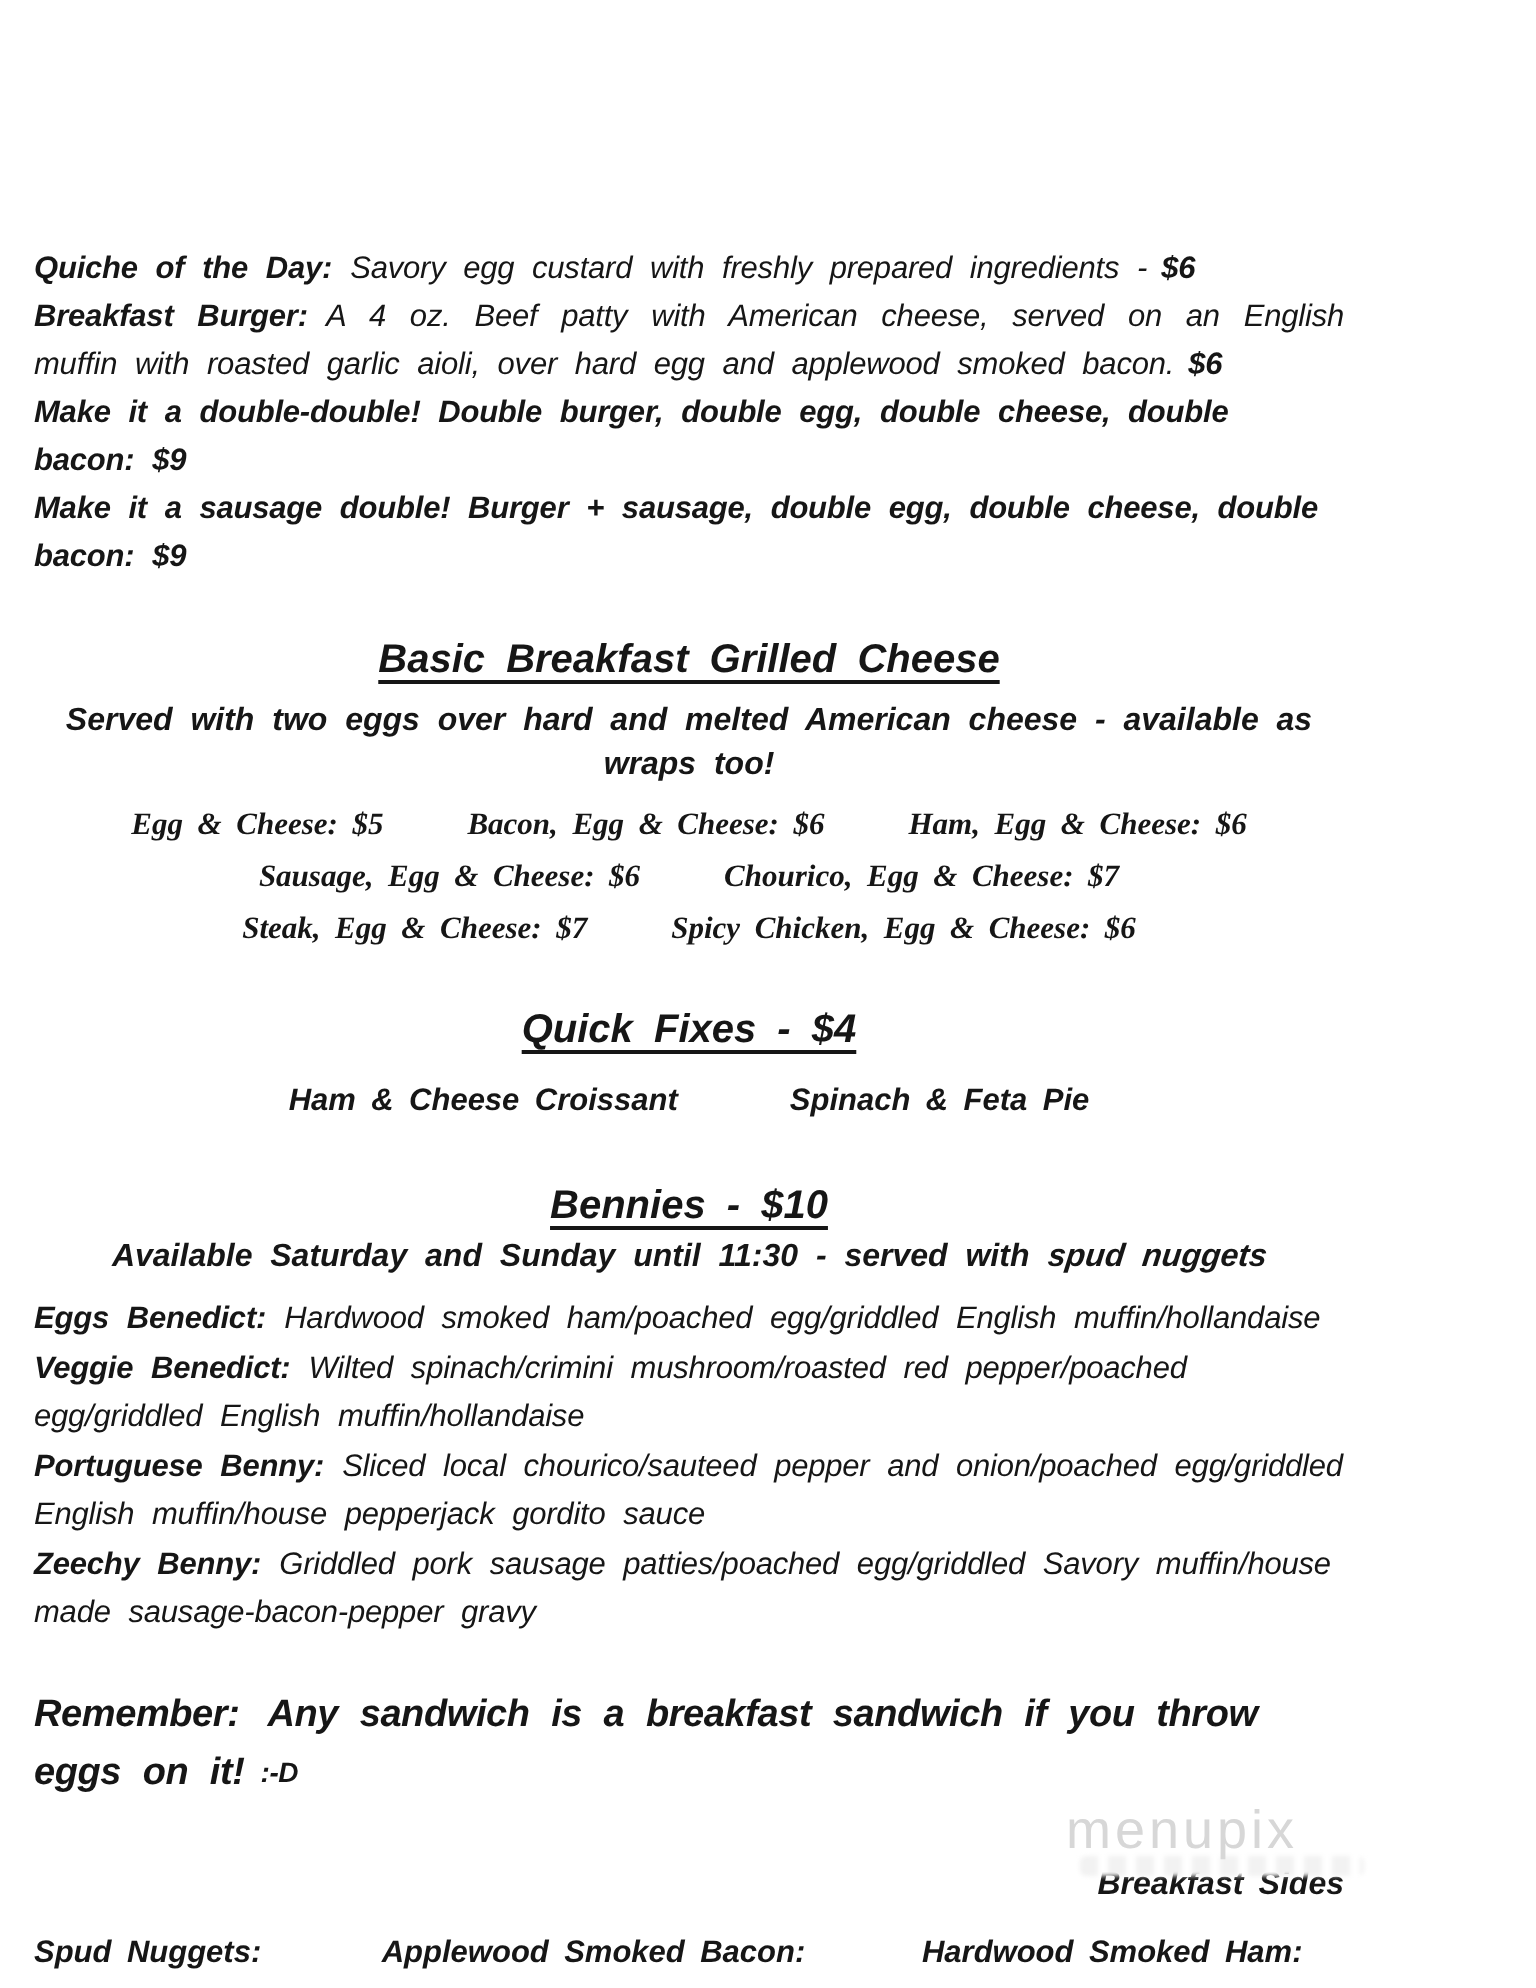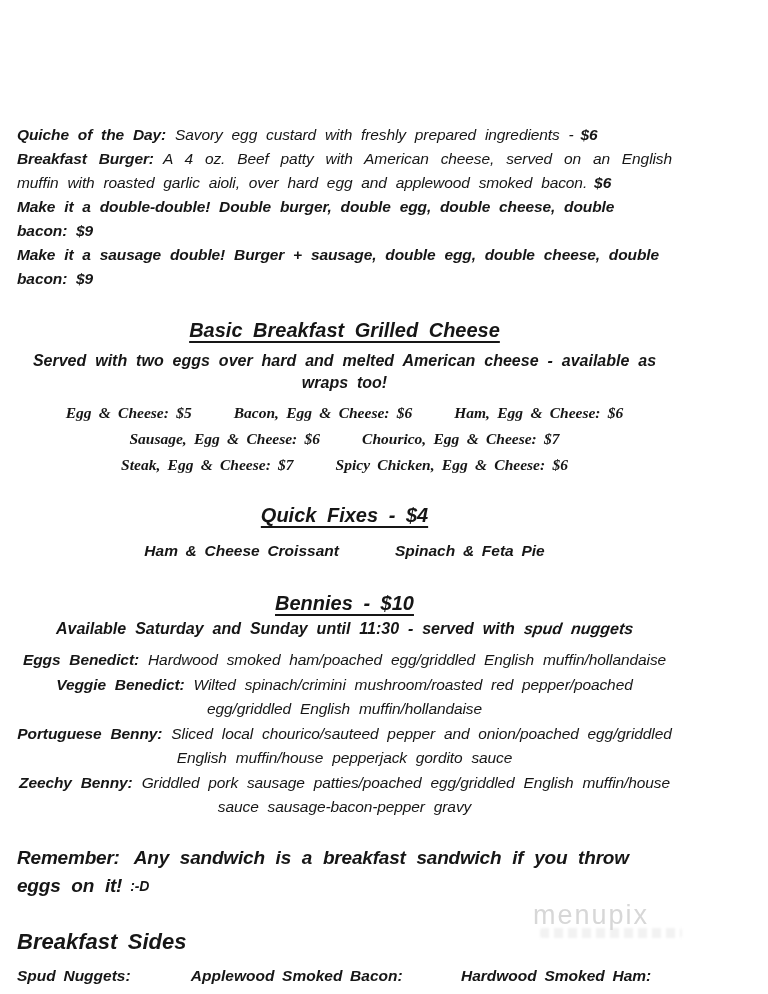--- a/index.html
+++ b/index.html
@@ -62,37 +62,37 @@
     word-spacing: 0.22em;
   }
   .row-loose { gap: 56px; margin-top: 10px; text-align: right; }
 
   .qf-title { margin-top: 24px; }
   .bn-title { margin-top: 26px; }
   .bn-sub { margin-top: 2px; }
   .emph { display: inline-block; transform: skewX(-7deg); }
 
   .bennies-list { margin-top: 8px; }
-  .bennies-list .body-text { line-height: 24.5px; text-align: center; }
+  .bennies-list .body-text { line-height: 24.5px; }
 
   .reminder {
     margin-top: 24px;
     font-size: 19px;
     font-weight: 700;
     line-height: 28px;
     word-spacing: 0.3em;
     letter-spacing: -0.2px;
   }
   .reminder .label { margin-right: 14px; text-align: right; }
   .reminder .emoticon { font-size: 14px; vertical-align: 1px; margin-left: 8px; }
 
   .sides-title {
     margin-top: 28px;
-    text-align: left;
-    font-size: 22px;
+    text-align: right;
+    font-size: 16px;
     font-weight: 700;
     line-height: 28px;
     word-spacing: 0.2em;
   }
   .sides-rows { margin-top: 7px; }
   .sides-rows .row { line-height: 25px; gap: 38px; }
 
   .watermark-faint {
     position: absolute;
     left: 540px;
@@ -170,21 +170,21 @@
         <p class="body-text">
           <span class="item-name">Eggs Benedict:</span><span>Hardwood smoked ham/poached egg/griddled English muffin/hollandaise</span>
         </p>
         <p class="body-text">
           <span class="item-name">Veggie Benedict:</span><span>Wilted spinach/crimini mushroom/roasted red pepper/poached egg/griddled English muffin/hollandaise</span>
         </p>
         <p class="body-text">
           <span class="item-name">Portuguese Benny:</span><span>Sliced local chourico/sauteed pepper and onion/poached egg/griddled English muffin/house pepperjack gordito sauce</span>
         </p>
         <p class="body-text">
-          <span class="item-name">Zeechy Benny:</span><span>Griddled pork sausage patties/poached egg/griddled English muffin/house sauce sausage-bacon-pepper gravy</span>
+          <span class="item-name">Zeechy Benny:</span><span>Griddled pork sausage patties/poached egg/griddled Savory muffin/house made sausage-bacon-pepper gravy</span>
         </p>
       </div>
     </div>
 
     <p class="reminder">
       <span class="label">Remember:</span><span>Any sandwich is a breakfast sandwich if you throw eggs on it!</span><span class="emoticon">:-D</span>
     </p>
 
     <div>
       <p class="sides-title">Breakfast Sides</p>

